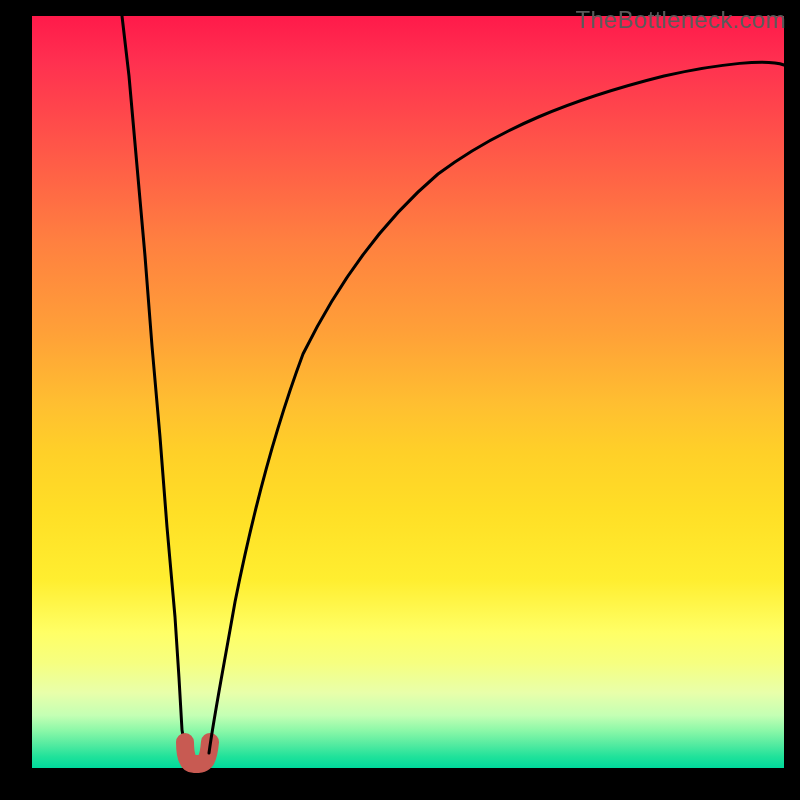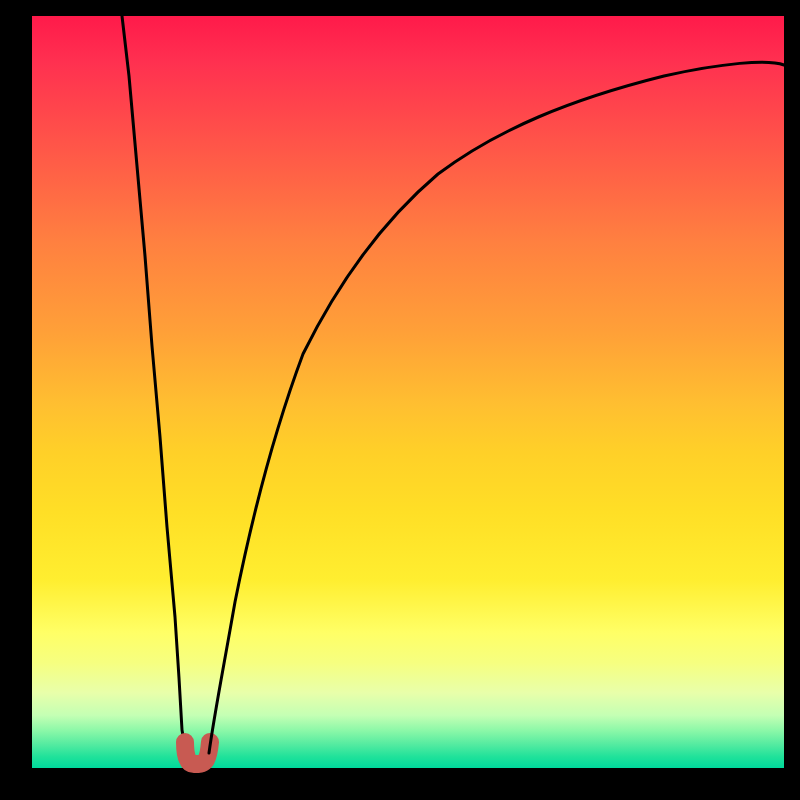--- a/index.html
+++ b/index.html
@@ -51,13 +51,14 @@
              C153 740 156 748 162 748
              C172 748 176 748 178 726"></path>
     <path d="M177 737
              C182 700 190 660 203 586
              C218 511 240 421 271 338
              C308 263 353 203 406 158
              C466 113 540 83 632 60
              C690 47 736 43 752 49"></path>
   </svg>
 
+  <div class="brand">TheBottleneck.com</div>
 </div>
 
 </body></html>

